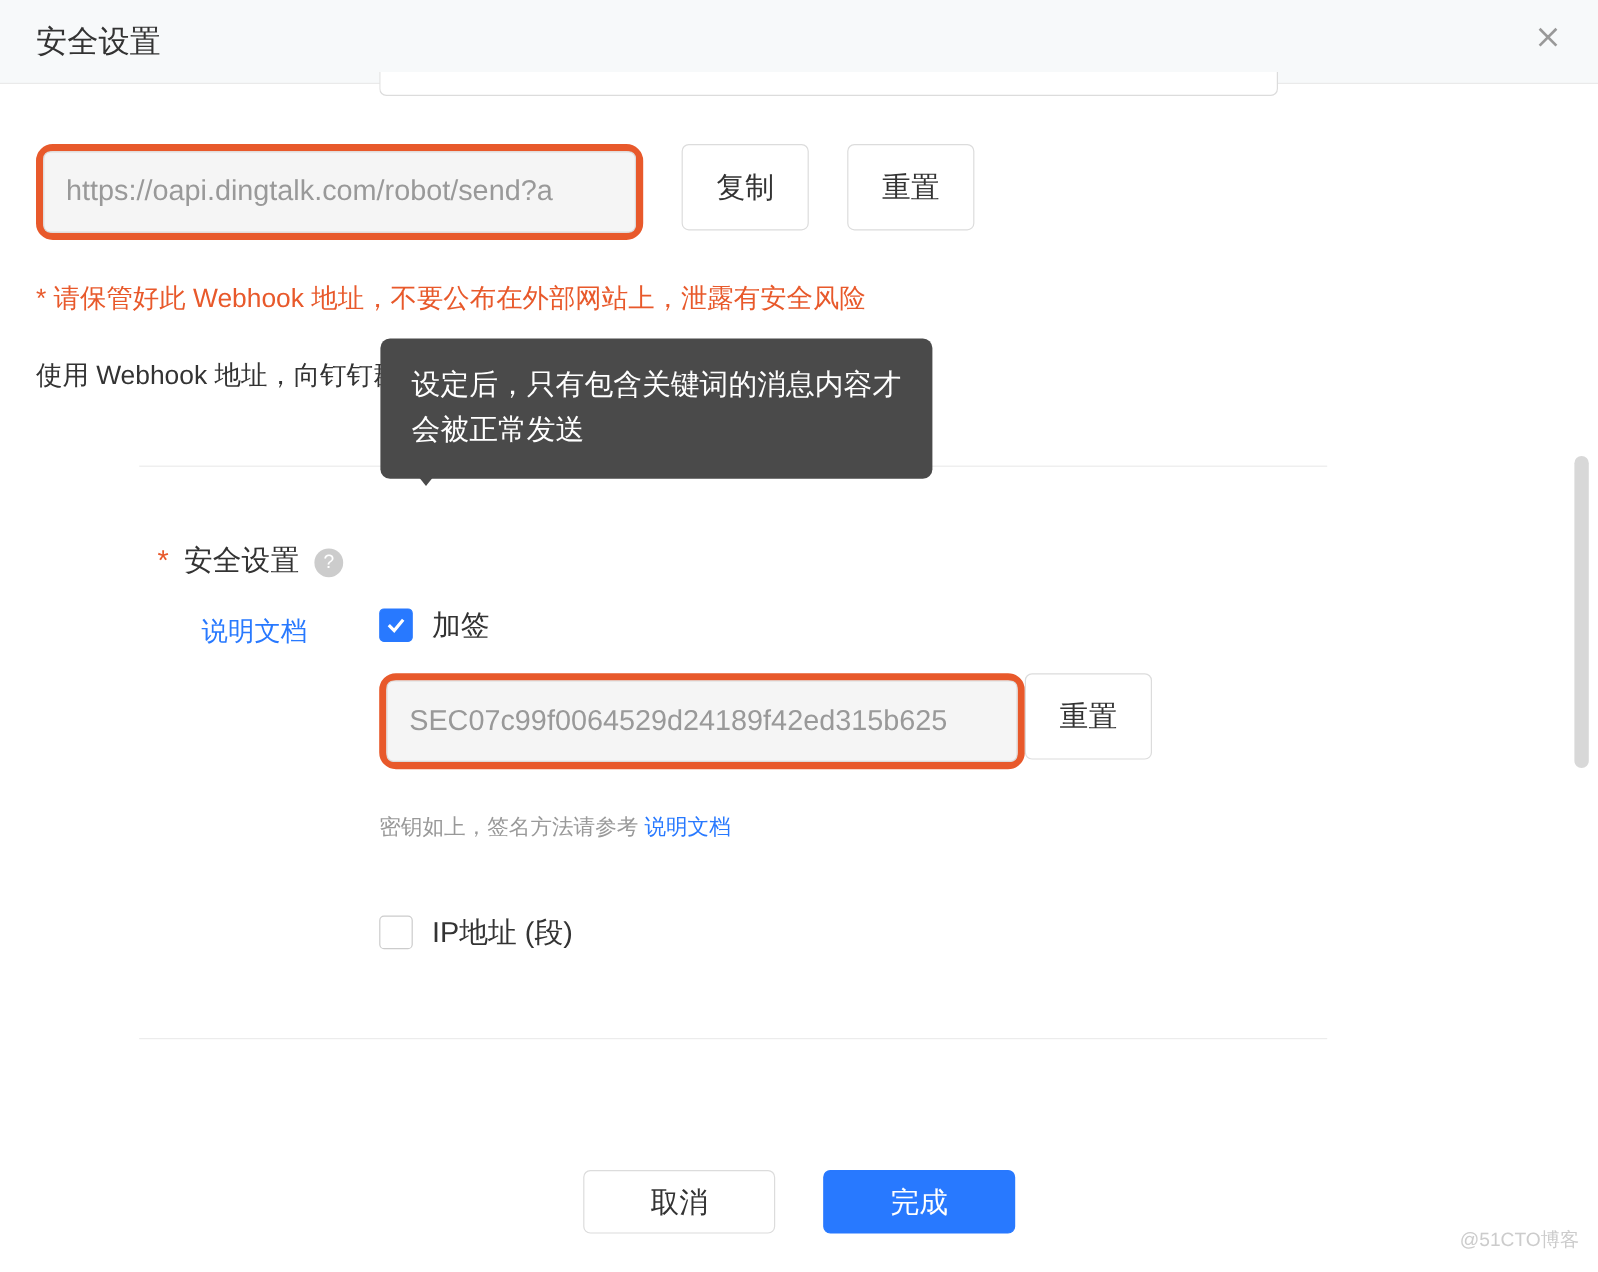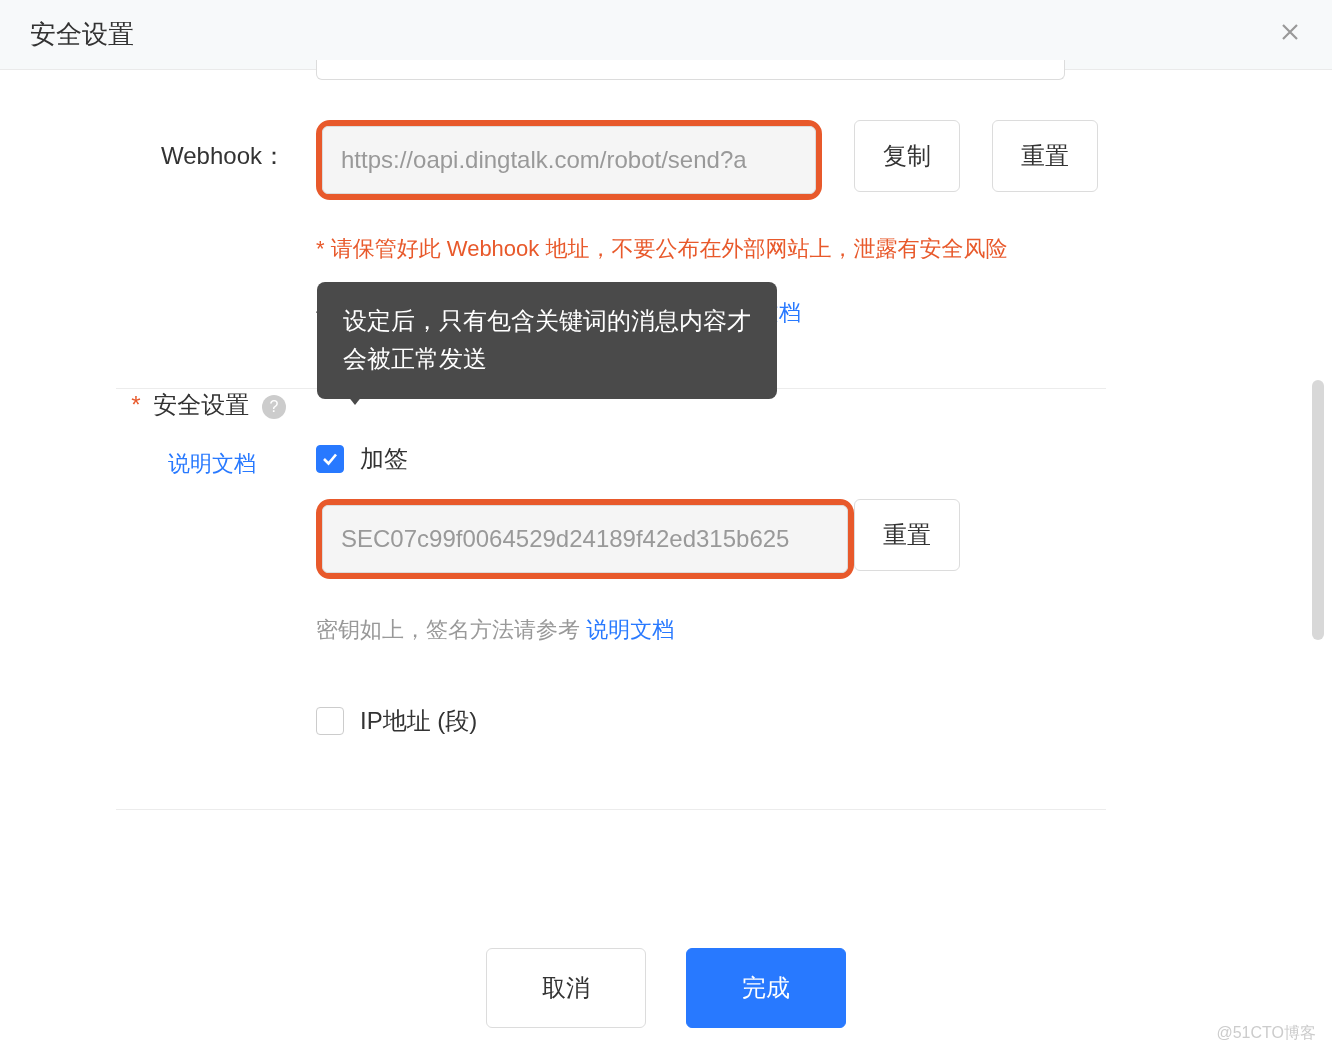--- a/index.html
+++ b/index.html
@@ -130,21 +130,21 @@
     }
     .tooltip::after {
       content: '';
       position: absolute;
       bottom: -14px;
       left: 30px;
       border: 8px solid transparent;
       border-top: 10px solid #4a4a4a;
     }
     
-    .security-row { }
+    .security-row { margin-top: 62px; }
     .req-star { color: #e8592b; margin-right: 6px; }
     .help-icon {
       display: inline-flex;
       width: 24px; height: 24px;
       border-radius: 50%;
       background: #ccc;
       color: #fff;
       align-items: center; justify-content: center;
       font-size: 16px;
       margin-left: 6px;
@@ -182,36 +182,36 @@
     }
     .checkbox.checked svg { width: 18px; height: 18px; }
     .sign-block { margin-top: 54px; }
     .secret-line { display: flex; align-items: stretch; margin-top: 24px; }
     .secret-input {
       width: 526px; height: 68px;
       border: 1px solid #dcdcdc; border-radius: 6px;
       background: #f5f5f5; color: #999;
       font-size: 24px; padding: 0 18px; outline: none;
     }
-    .secret-note { color: #999; font-size: 22px; margin-top: 36px; }
+    .secret-note { color: #999; font-size: 18px; margin-top: 36px; }
     .ip-line { margin-top: 60px; }
     .divider2 {
       border-top: 1px solid #ececec;
       margin: 72px 0 0 86px;
       width: 990px;
     }
     .footer {
       position: absolute;
       left: 0; right: 0;
       bottom: 32px;
       display: flex;
       justify-content: center;
       gap: 40px;
     }
-    .footer .btn { height: 80px; min-width: 160px; font-size: 24px; }
+    .footer .btn { height: 53px; min-width: 160px; font-size: 24px; }
     .btn-primary {
       background: #2879ff;
       border-color: #2879ff;
       color: #fff;
     }
     .watermark {
       position: absolute;
       right: 16px; bottom: 16px;
       color: #ccc; font-size: 16px;
     }
@@ -244,21 +244,20 @@
   <div class="row webhook-row">
     <div class="label-col">
       <div class="clipped-box" style="visibility:hidden"></div>
     </div>
     <div class="field-col">
       <div class="clipped-box"></div>
     </div>
   </div>
 
   <div class="row">
-    <div class="label-col">Webhook：</div>
     <div class="field-col">
       <div class="webhook-line">
         <span class="highlight-frame">
           <input class="webhook-input" readonly="" value="https://oapi.dingtalk.com/robot/send?a" style="">
         </span>
         <button class="btn">复制</button>
         <button class="btn">重置</button>
       </div>
       <div class="warning">* 请保管好此 Webhook 地址，不要公布在外部网站上，泄露有安全风险</div>
       <div class="usage">

